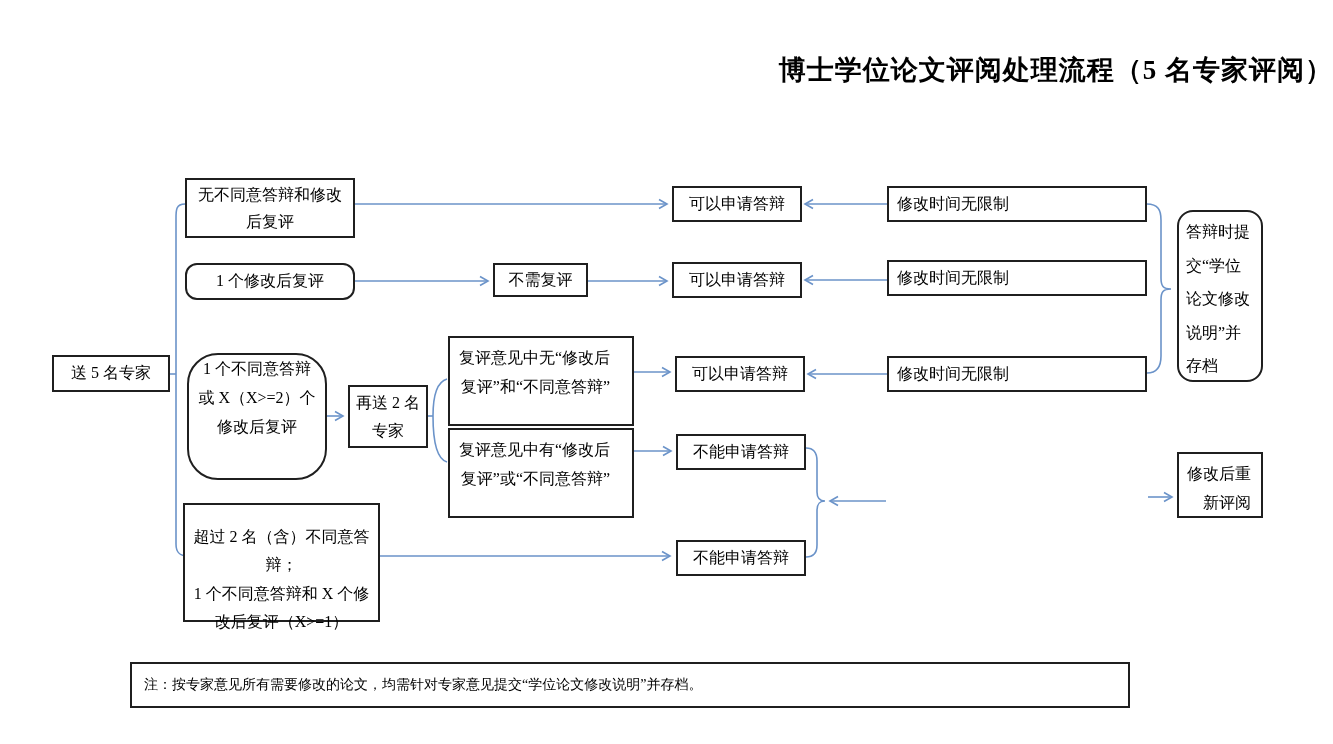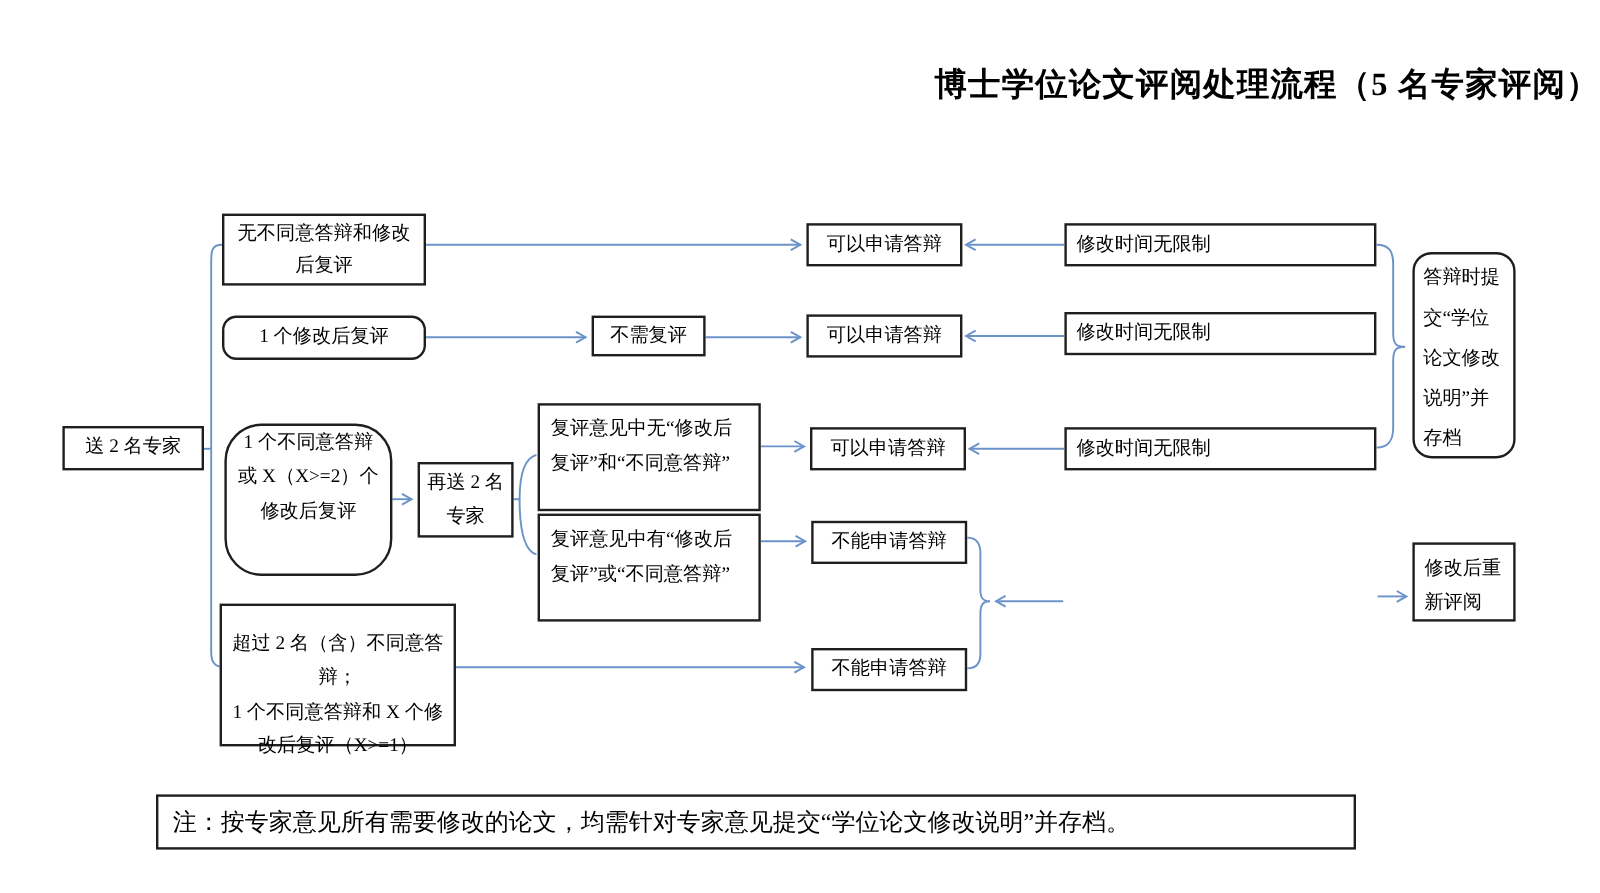--- a/index.html
+++ b/index.html
@@ -24,35 +24,35 @@
   .node{
     position:absolute;z-index:2;box-sizing:border-box;
     background:#ffffff;
     border:2px solid #1f1f1f;
     display:flex;align-items:center;justify-content:center;
     font-size:16px;line-height:1.8;
     white-space:pre-line;
     text-align:center;
   }
   .left{justify-content:flex-start;text-align:left;padding:0 8px;}
-  .topleft{align-items:flex-start;justify-content:flex-start;text-align:left;padding:4px 8px;}
+  .topleft{align-items:flex-start;justify-content:flex-start;text-align:right;padding:4px 8px;}
   .topcenter{align-items:flex-start;padding-top:8px;}
   .justify{text-align:justify;}
   #node-archive-on-defense{line-height:2.1;padding:3px 7px;border-radius:16px;}
   #node-min-five-months{line-height:1.65;padding:4px 7px;}
   #node-re-review{padding:6px 8px;}
   #node-cond-over-two{line-height:1.78;padding:18px 4px;}
   #node-recheck-none,#node-recheck-has{padding:6px 9px;}
   #node-cond-one-disagree{padding-top:0;border-radius:31px;}
   #note-box{
     position:absolute;z-index:2;box-sizing:border-box;
     left:130px;top:662px;width:1000px;height:46px;
     border:2px solid #1f1f1f;background:#fff;
     display:flex;align-items:center;
-    padding-left:12px;font-size:20px;
+    padding-left:12px;font-size:14px;
   }
 </style>
 </head>
 <body>
 
 <div id="stage">
 
   <div id="title">博士学位论文评阅处理流程（5 名专家评阅）</div>
 
   <svg id="connectors" width="1333" height="744" viewBox="0 0 1333 744" xmlns="http://www.w3.org/2000/svg">
@@ -85,21 +85,21 @@
 
     <path class="conn" d="M1147,204 C1158,204 1161,210 1161,220 L1161,278 C1161,286 1163,289 1171,289 C1163,289 1161,292 1161,300 L1161,356 C1161,366 1158,373 1147,373"></path>
 
     <path class="conn" d="M806,448 C814,448 817,453 817,461 L817,492 C817,498 819,501 825,501 C819,501 817,504 817,511 L817,545 C817,552 814,557 806,557"></path>
 
     <path class="conn arrowed" d="M886,501 L830,501"></path>
 
     <path class="conn arrowed" d="M1148,497 L1172,497"></path>
   </svg>
 
-  <div class="node" style="left:52px;top:355px;width:118px;height:37px;">送 2 名专家</div>
+  <div class="node" style="left:52px;top:355px;width:118px;height:37px;">送 5 名专家</div>
 
   <div class="node" style="left:185px;top:178px;width:170px;height:60px;line-height:1.7;">无不同意答辩和修改
 后复评</div>
 
   <div class="node" style="left:185px;top:263px;width:170px;height:37px;border-radius:12px;">1 个修改后复评</div>
 
   <div class="node topcenter" id="node-cond-one-disagree" style="left:187px;top:353px;width:140px;height:127px;">1 个不同意答辩
 或 X（X&gt;=2）个
 修改后复评</div>
 

